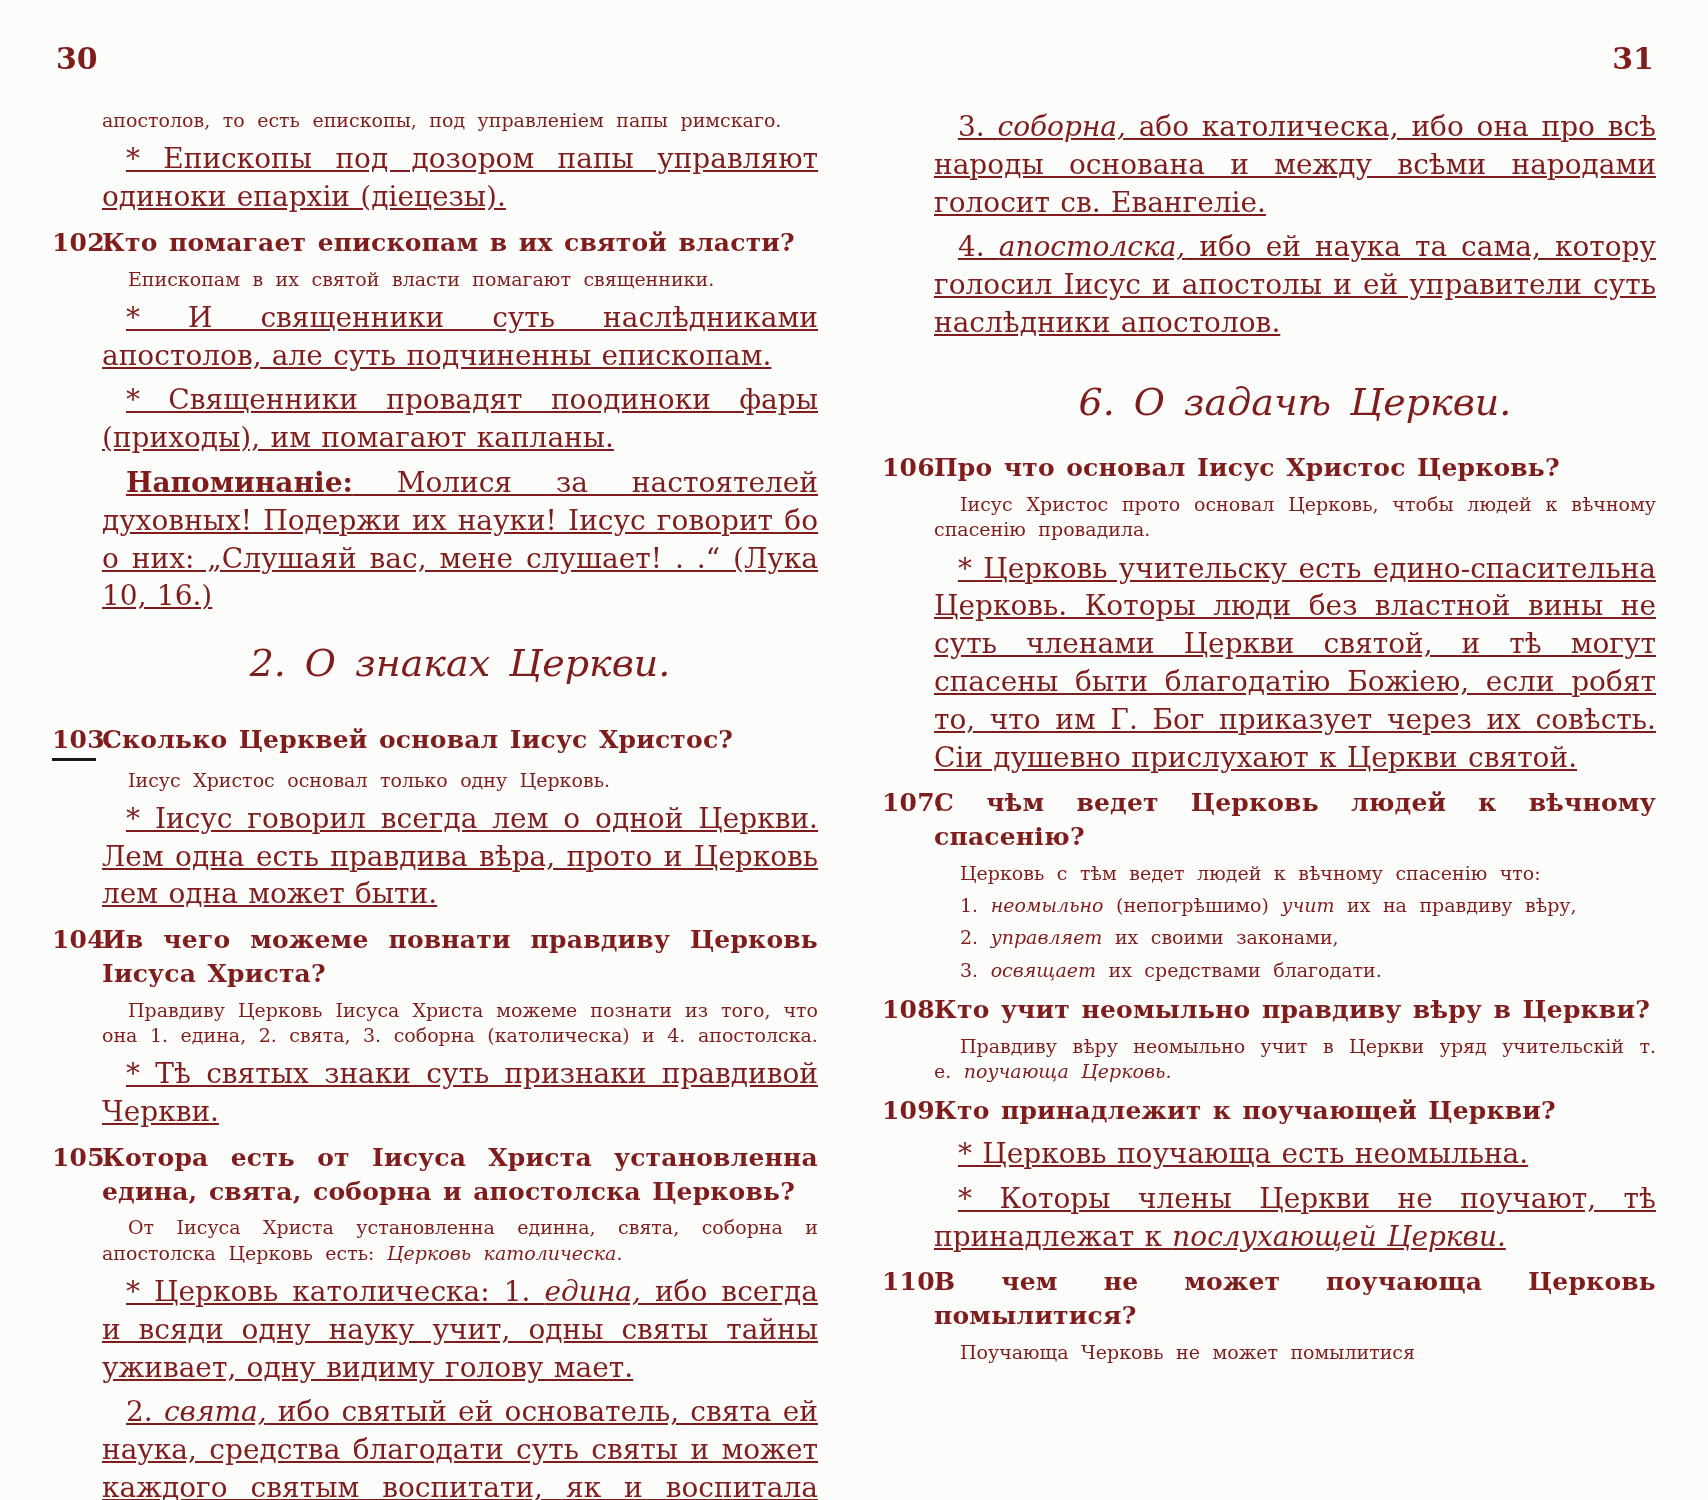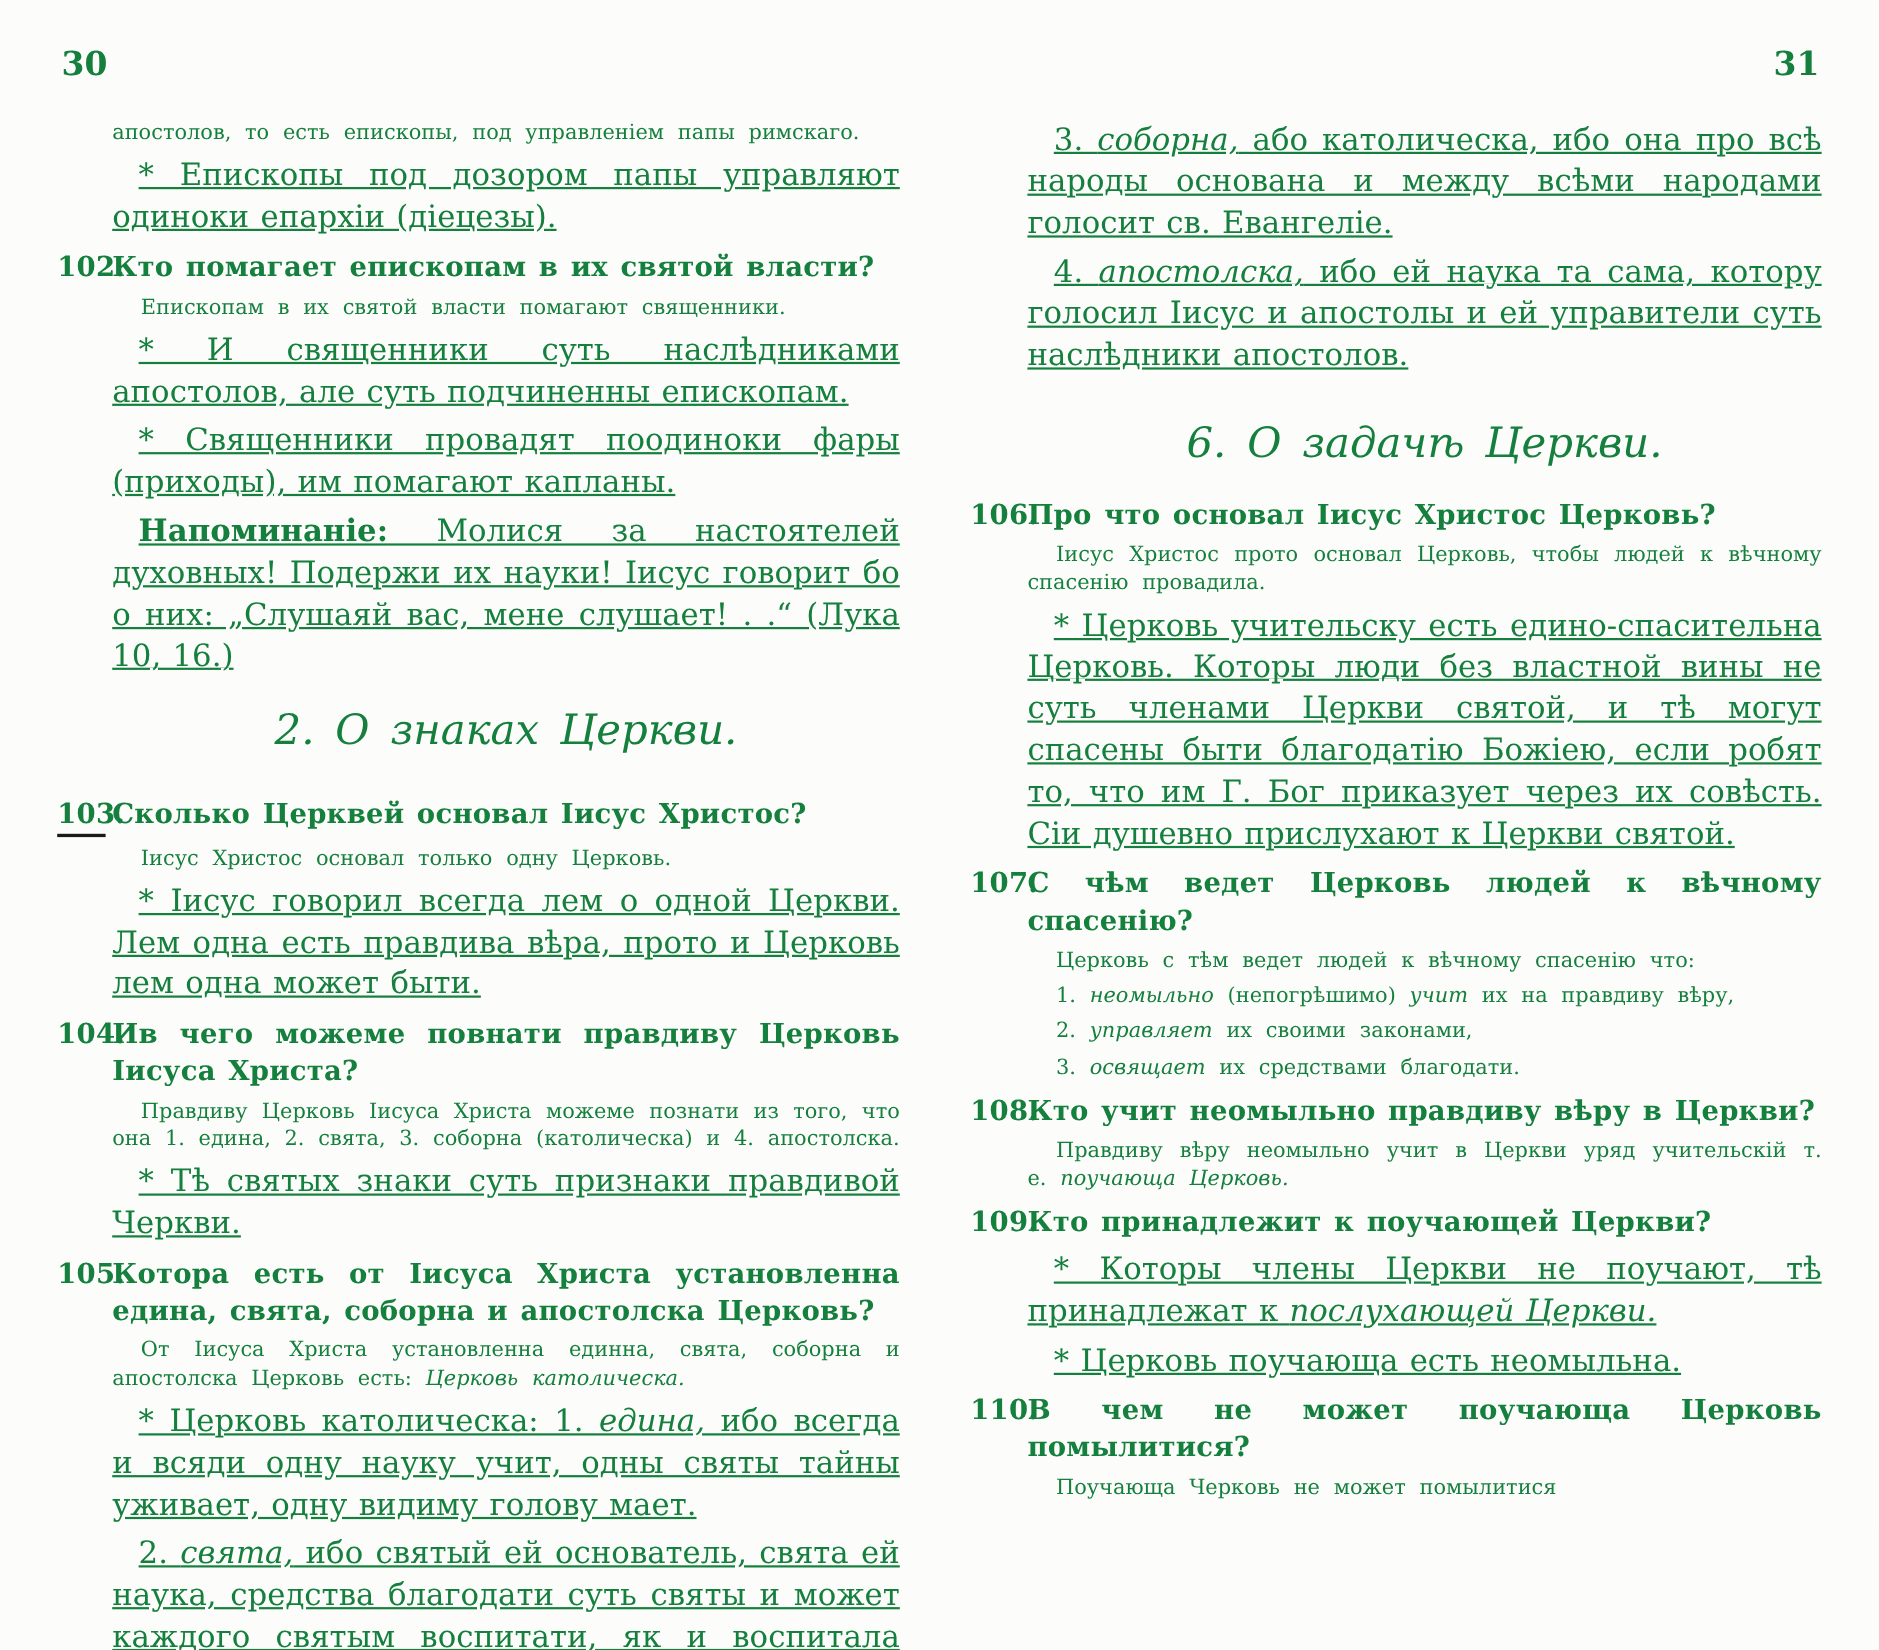--- a/index.html
+++ b/index.html
@@ -2,21 +2,21 @@
 <html><head>
 <meta charset="utf-8">
 <style>
   html,body{margin:0;padding:0;background:#ffffff;}
   .scan{
     position:relative;
     width:1708px;height:1500px;
     background:#fcfcfb;
     overflow:hidden;
     font-family:"DejaVu Serif",serif;
-    color:#15803d;
+    color:#7f1d1d;
   }
   .page{position:absolute;top:44px;box-sizing:border-box;}
   .page-left{left:52px;width:766px;padding-left:50px;}
   .page-right{left:882px;width:774px;padding-left:52px;}
 
   .pagenum{font-size:30px;font-weight:bold;line-height:1;margin-bottom:34px;}
   .page-left .pagenum{margin-left:-46px;}
   .page-right .pagenum{text-align:right;margin-right:2px;}
 
   .q{
@@ -89,20 +89,20 @@
         <p class="a"><span>Іисус Христос прото основал Церковь, чтобы людей к вѣчному спасенію провадила.</span></p>
         <p class="n"><span>* Церковь учительску есть едино-спасительна Церковь. Которы люди без властной вины не суть членами Церкви святой, и тѣ могут спасены быти благодатію Божіею, если робят то, что им Г. Бог приказует через их совѣсть. Сіи душевно прислухают к Церкви святой.</span></p>
         <p class="q"><span class="qnum">107.</span><span>С чѣм ведет Церковь людей к вѣчному спасенію?</span></p>
         <p class="a"><span>Церковь с тѣм ведет людей к вѣчному спасенію что:</span></p>
         <p class="a"><span>1. </span><span class="it">неомыльно</span><span> (непогрѣшимо) </span><span class="it">учит</span><span> их на правдиву вѣру,</span></p>
         <p class="a"><span>2. </span><span class="it">управляет</span><span> их своими законами,</span></p>
         <p class="a"><span>3. </span><span class="it">освящает</span><span> их средствами благодати.</span></p>
         <p class="q"><span class="qnum">108.</span><span>Кто учит неомыльно правдиву вѣру в Церкви?</span></p>
         <p class="a"><span>Правдиву вѣру неомыльно учит в Церкви уряд учительскій т. е. </span><span class="it">поучающа Церковь.</span></p>
         <p class="q"><span class="qnum">109.</span><span>Кто принадлежит к поучающей Церкви?</span></p>
+        <p class="n"><span>* Церковь поучающа есть неомыльна.</span></p>
         <p class="n"><span>* Которы члены Церкви не поучают, тѣ принадлежат к </span><span class="it">послухающей Церкви.</span></p>
-        <p class="n"><span>* Церковь поучающа есть неомыльна.</span></p>
         <p class="q"><span class="qnum">110.</span><span>В чем не может поучающа Церковь помылитися?</span></p>
         <p class="a"><span>Поучающа Черковь не может помылитися</span></p>
       </div>
   </div>
 
 </div>
 
 </body></html>

